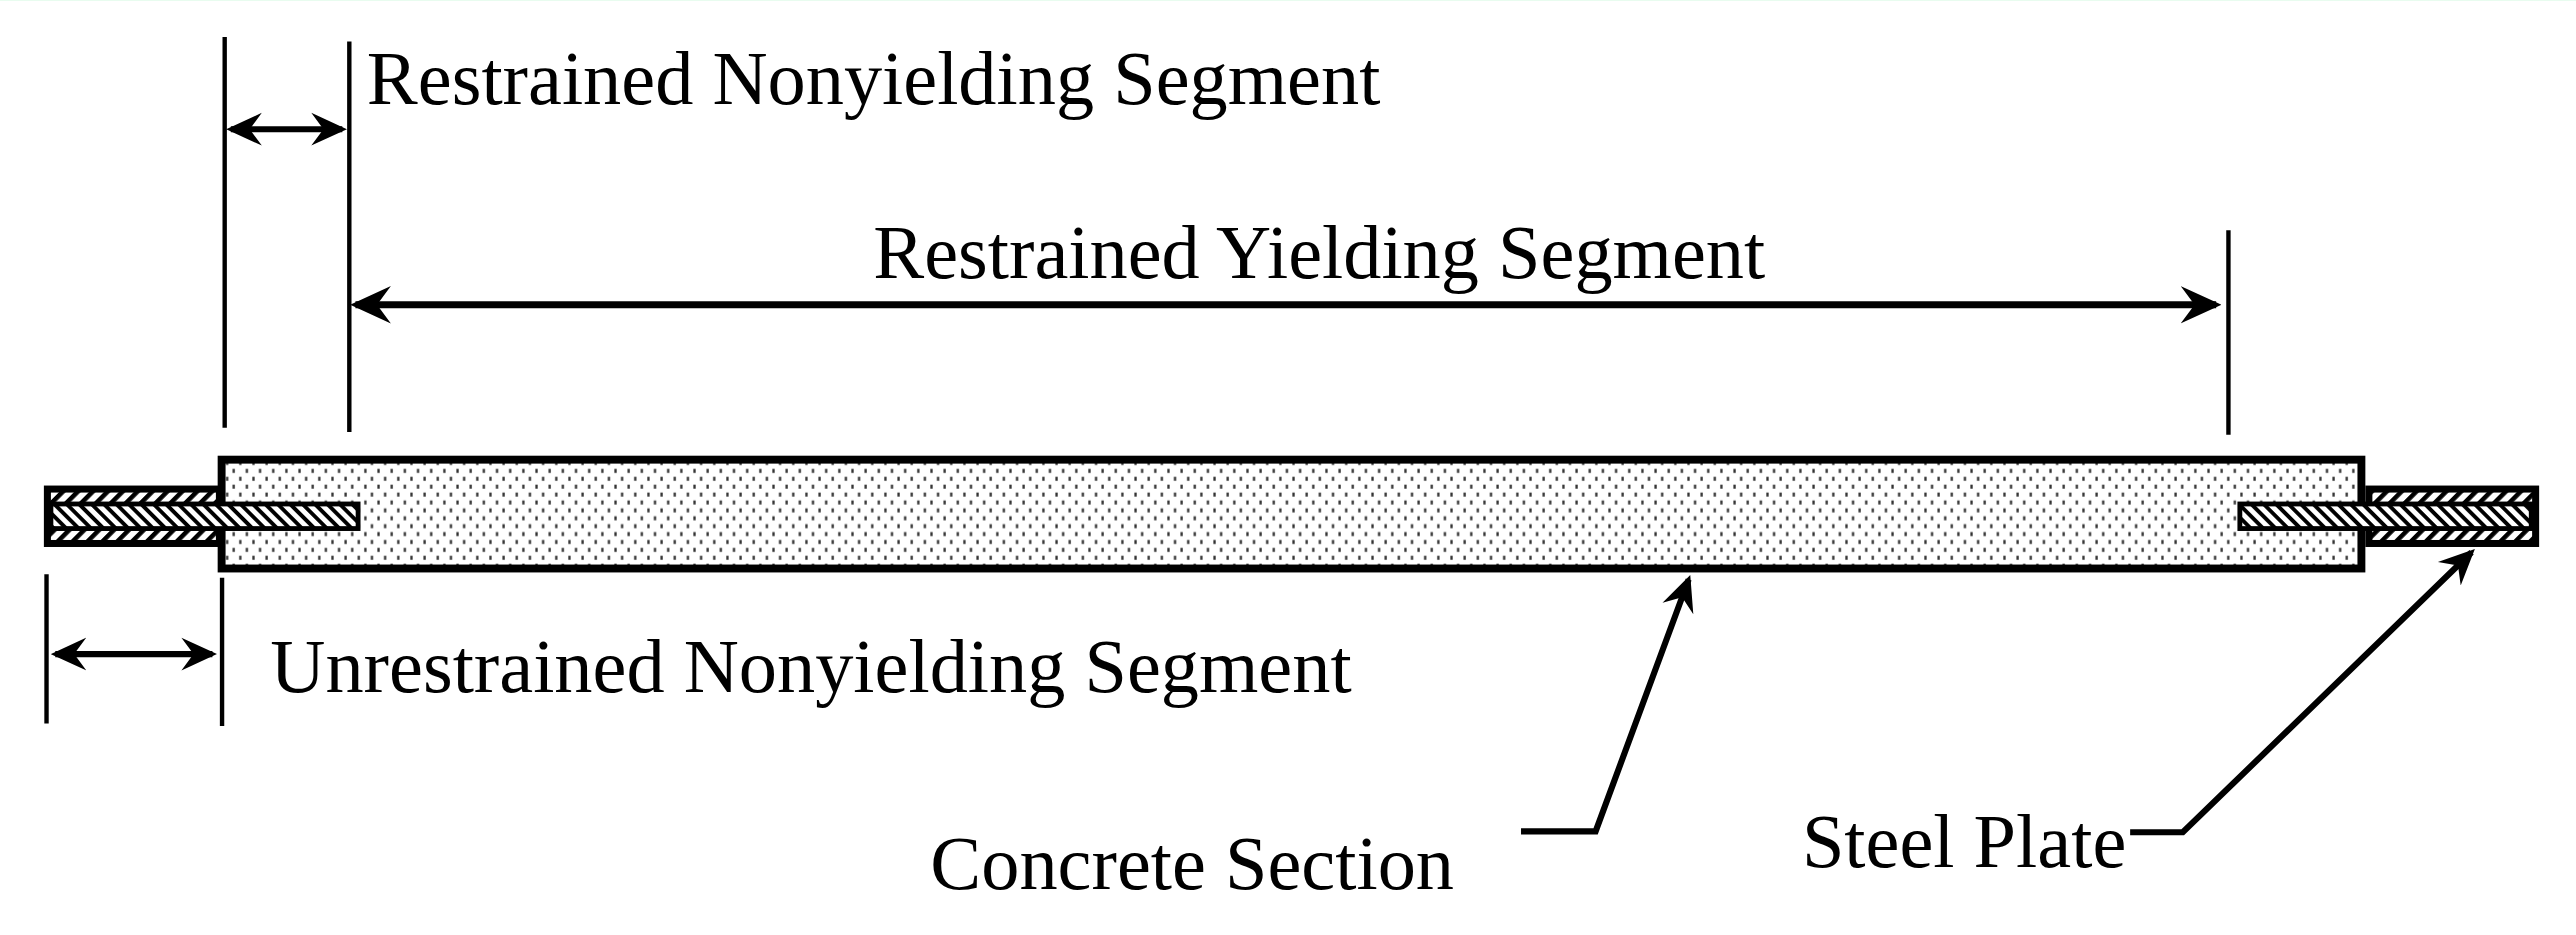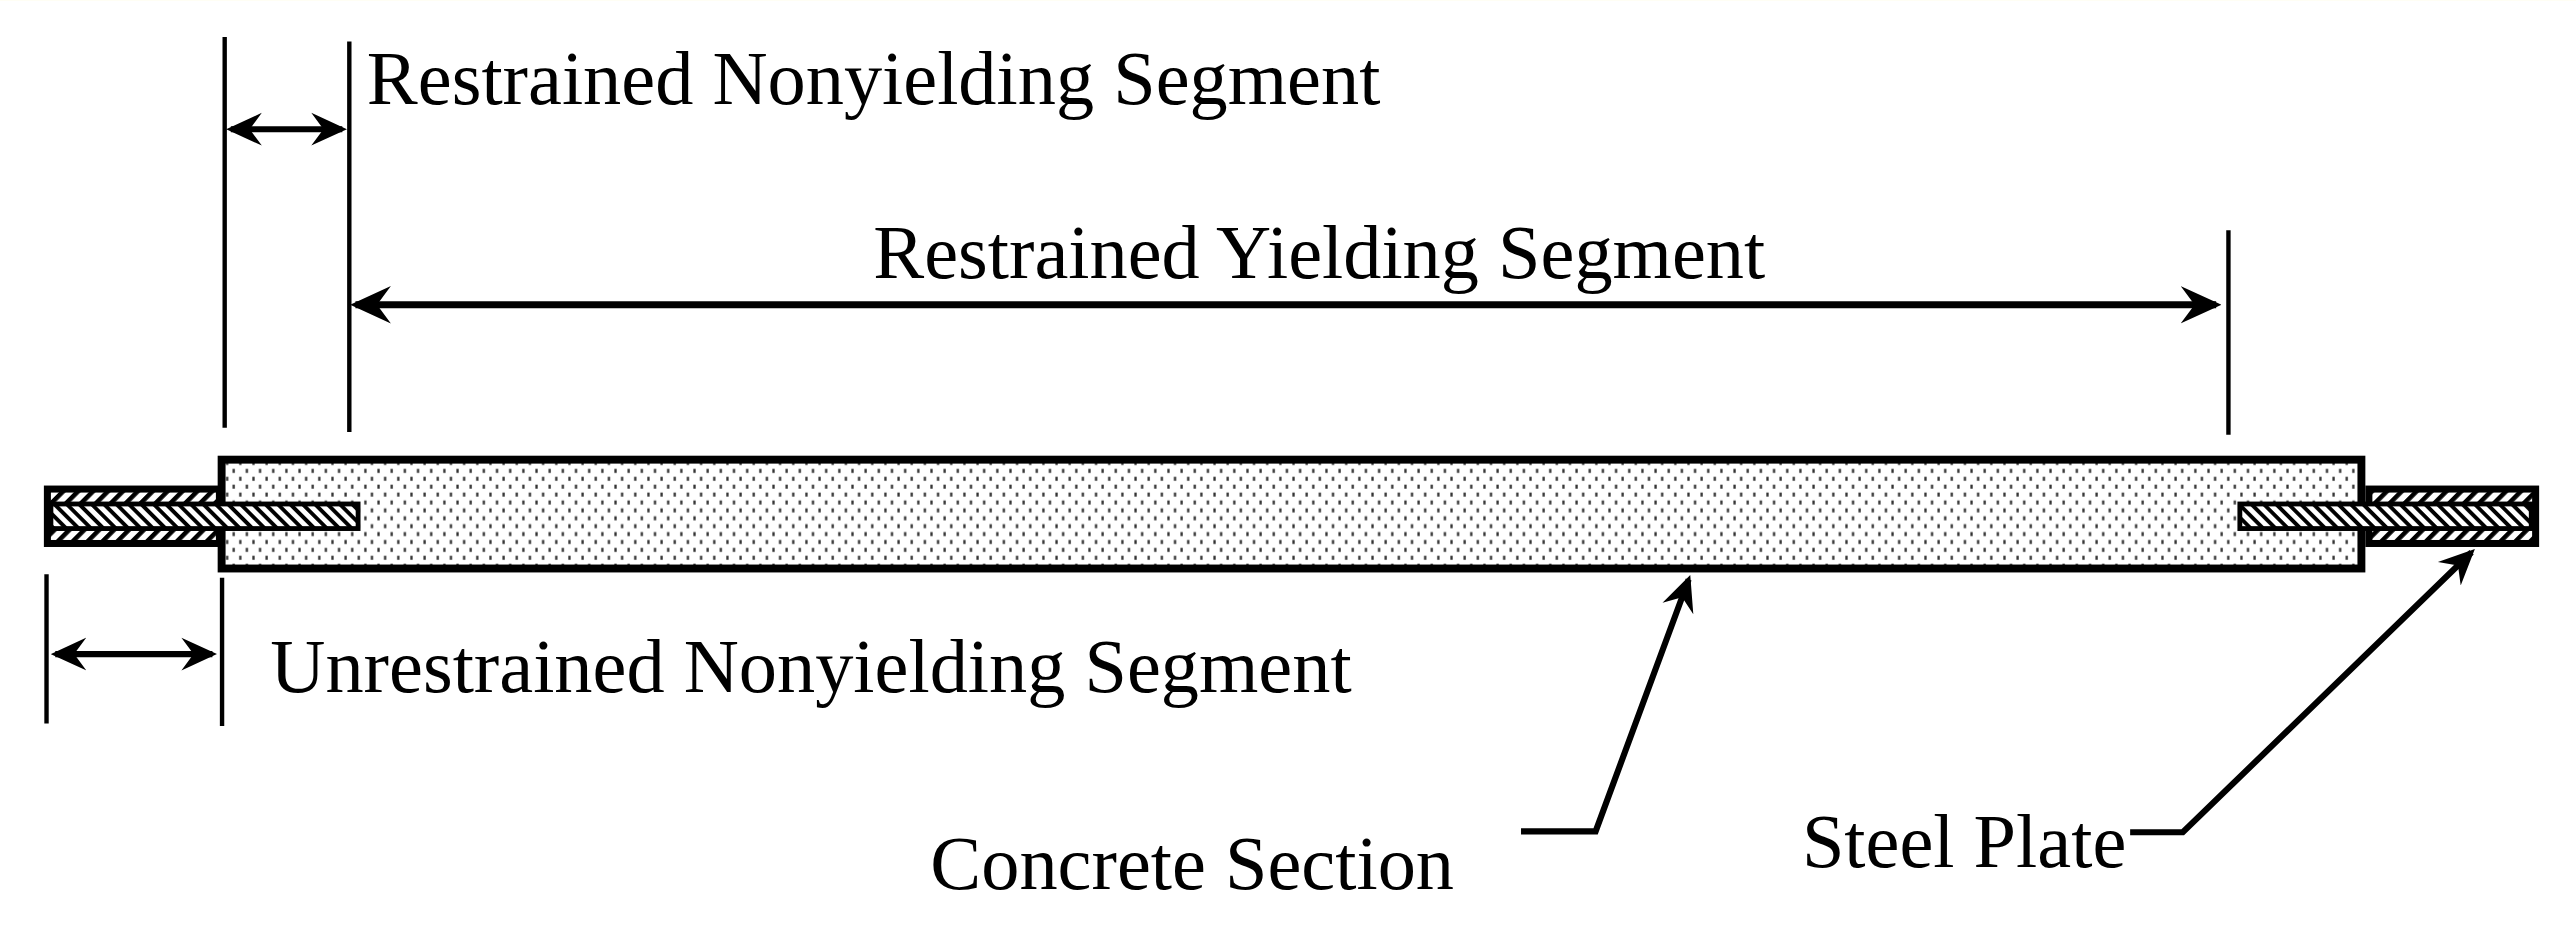--- a/index.html
+++ b/index.html
@@ -4,21 +4,21 @@
 <style>
   html, body {
     margin: 0;
     padding: 0;
     background: #ffffff;
   }
   .stage {
     position: relative;
     width: 2576px;
     height: 936px;
-    background: #fef9c3;
+    background: #86efac;
     overflow: hidden;
   }
   .stage svg {
     display: block;
     width: 2576px;
     height: 936px;
   }
   text.lbl {
     font-family: "Liberation Serif", "DejaVu Serif", serif;
     font-size: 87px;

